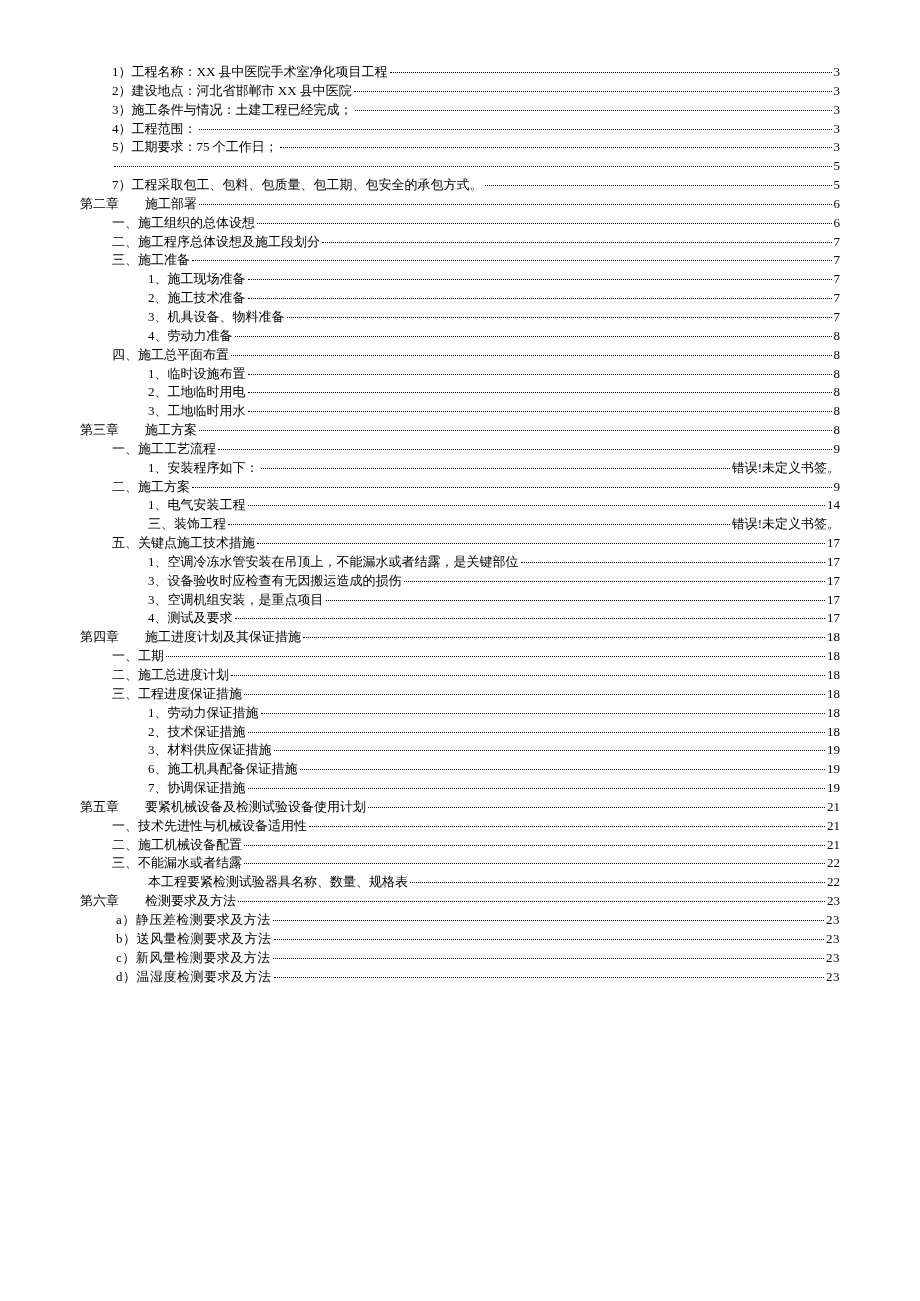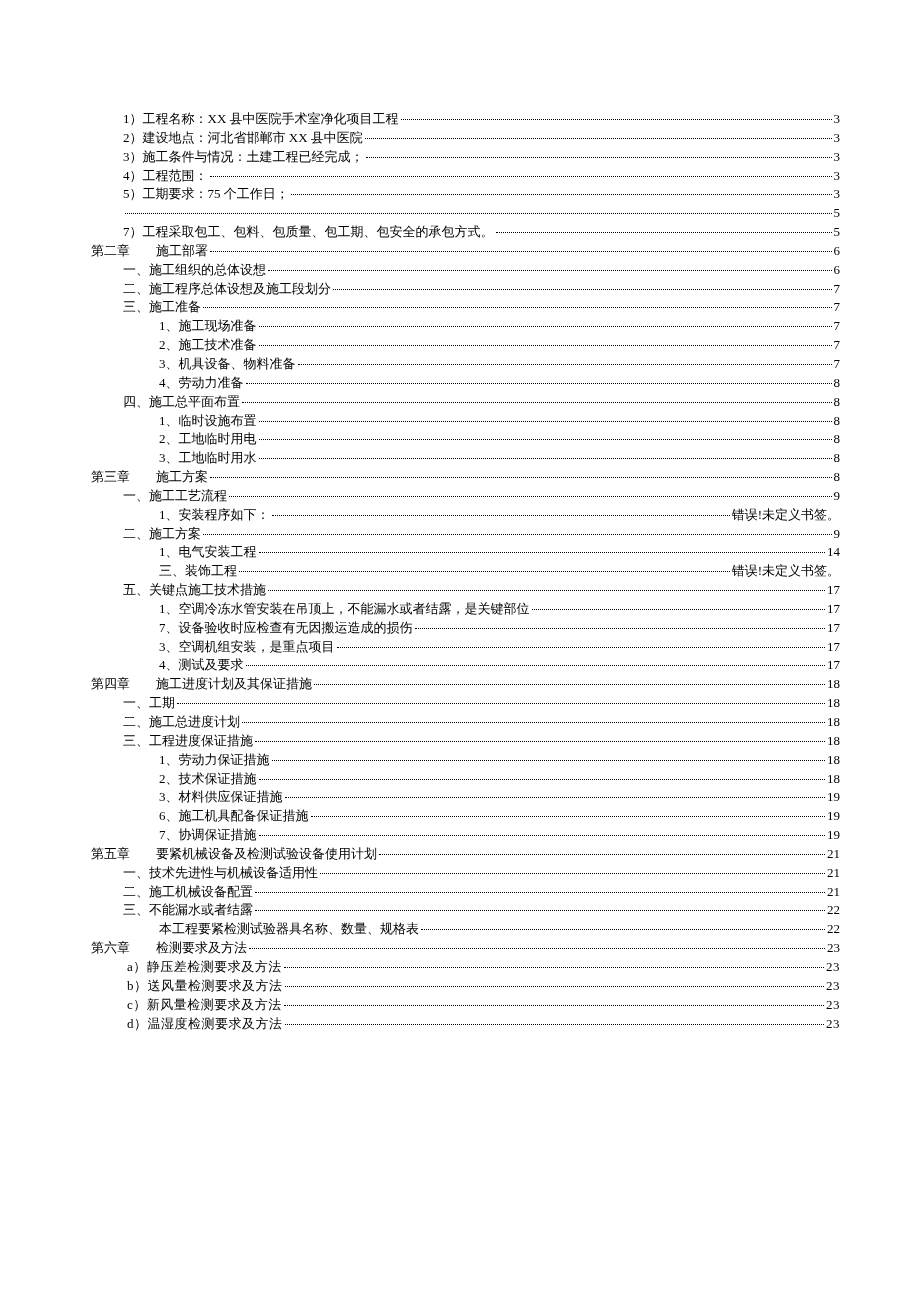--- a/index.html
+++ b/index.html
@@ -3,25 +3,24 @@
 <meta charset="utf-8">
 <style>
   body {
     margin: 0;
     padding: 0;
     background: #fff;
     font-family: "SimSun", "宋体", serif;
     width: 920px;
   }
   .page {
-    padding: 110px 80px 60px 80px;
+    padding: 63px 80px 60px 80px;
     font-size: 13px;
     color: #000;
     line-height: 1.45;
-    margin-left: 11px;
   }
   .toc-row {
     display: flex;
     align-items: baseline;
     white-space: nowrap;
   }
   .toc-text {
     flex: 0 0 auto;
   }
   .toc-dots {
@@ -178,21 +177,21 @@
         <span class="toc-text">五、关键点施工技术措施</span>
         <span class="toc-dots"></span>
         <span class="toc-end">17</span>
       </div>
       <div class="toc-row lv2">
         <span class="toc-text">1、空调冷冻水管安装在吊顶上，不能漏水或者结露，是关键部位</span>
         <span class="toc-dots"></span>
         <span class="toc-end">17</span>
       </div>
       <div class="toc-row lv2">
-        <span class="toc-text">7、设备验收时应检查有无因搬运造成的损伤</span>
+        <span class="toc-text">3、设备验收时应检查有无因搬运造成的损伤</span>
         <span class="toc-dots"></span>
         <span class="toc-end">17</span>
       </div>
       <div class="toc-row lv2">
         <span class="toc-text">3、空调机组安装，是重点项目</span>
         <span class="toc-dots"></span>
         <span class="toc-end">17</span>
       </div>
       <div class="toc-row lv2">
         <span class="toc-text">4、测试及要求</span>

